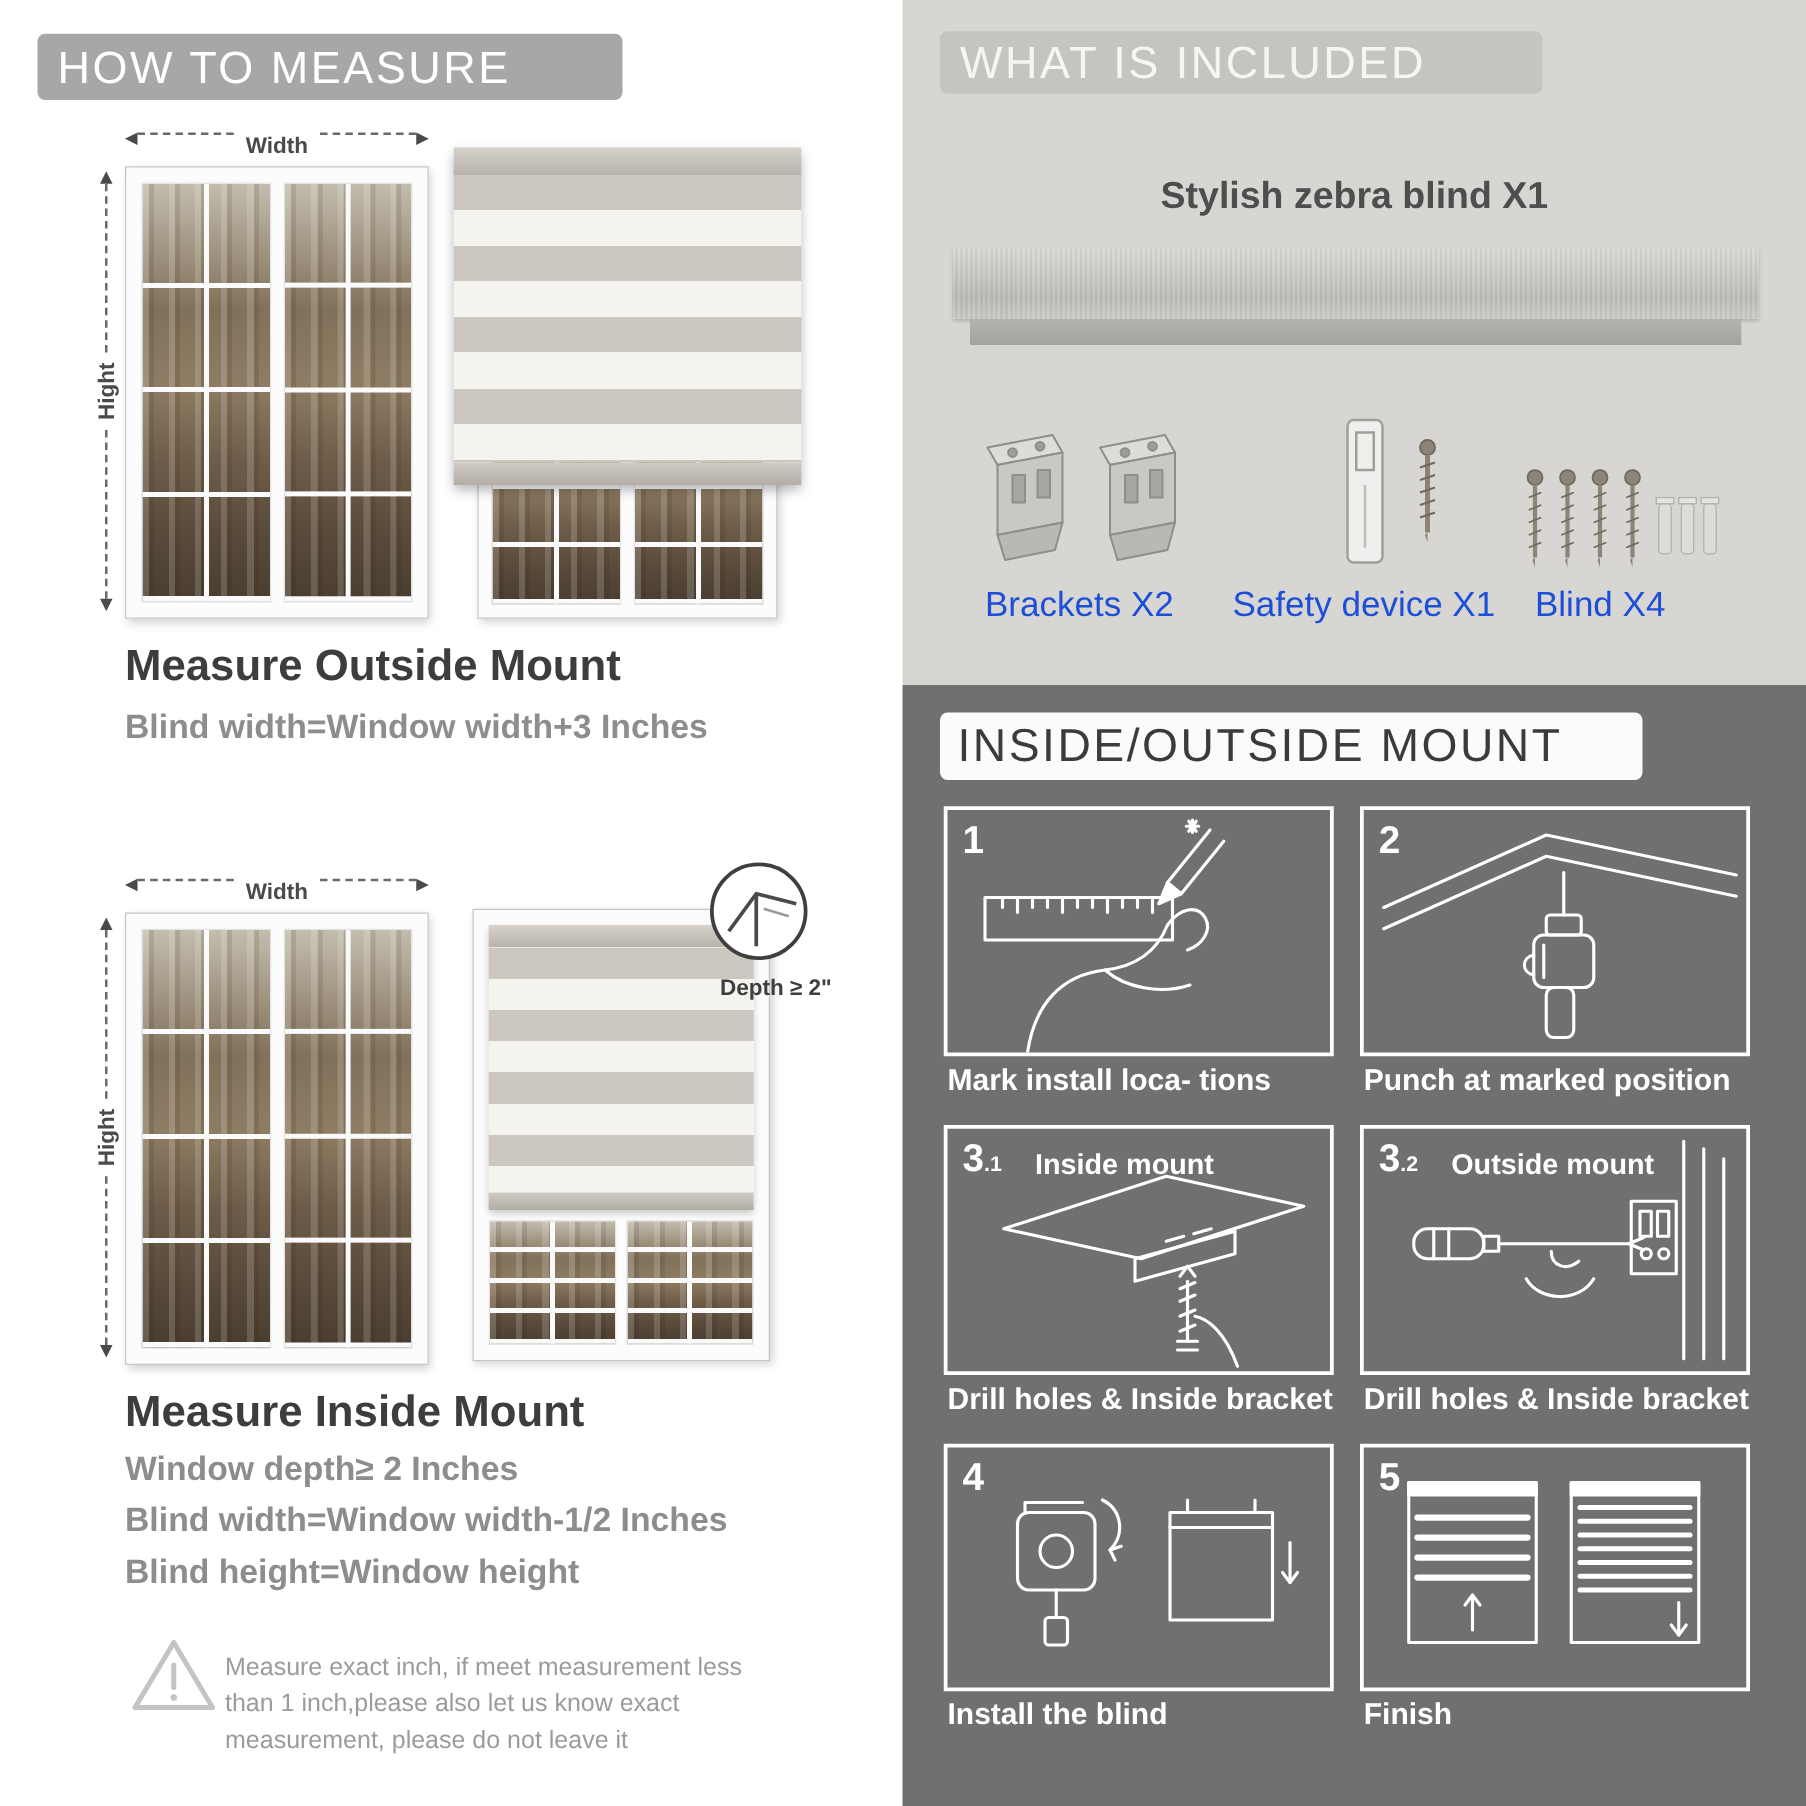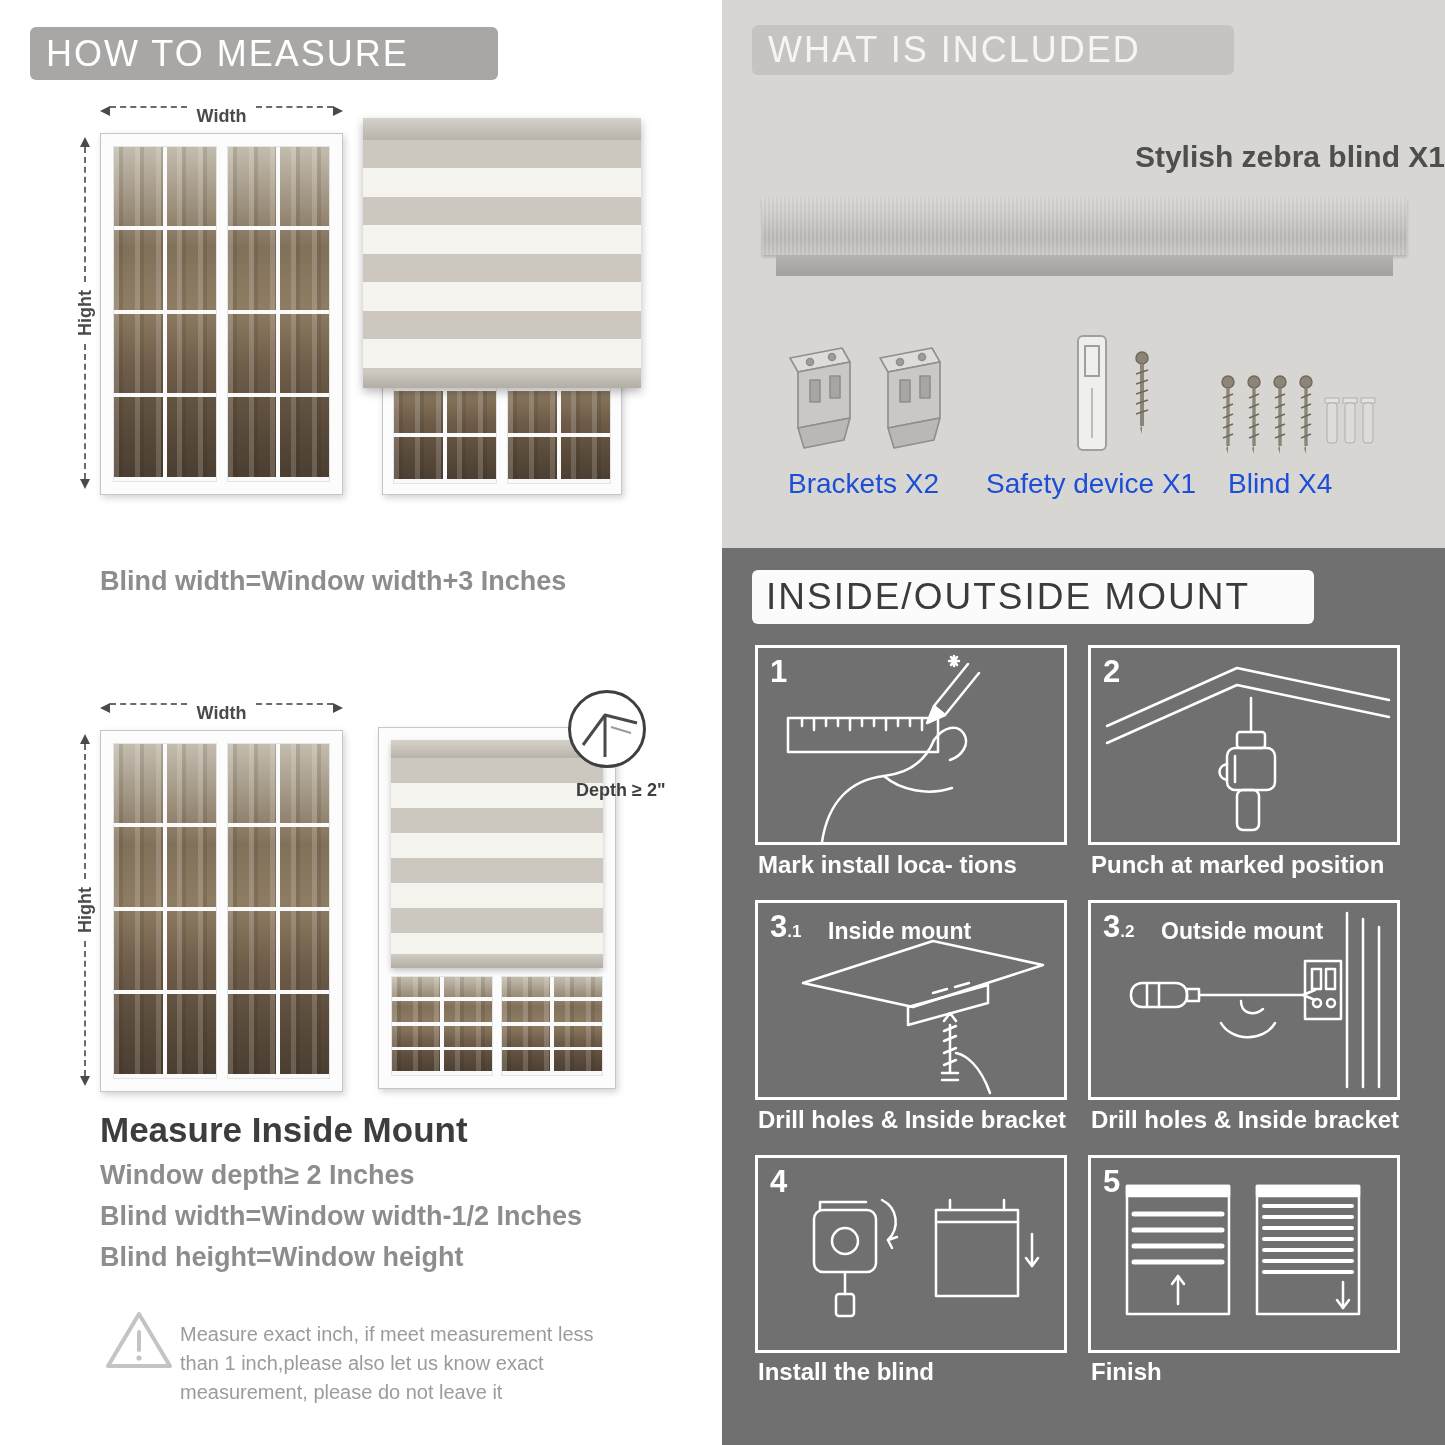--- a/index.html
+++ b/index.html
@@ -70,21 +70,21 @@
   .t-out{top:513px}.ol1{top:566px}.ol2{top:607px}
   .t-in{top:1110px}.il1{top:1160px}.il2{top:1201px}.il3{top:1242px}
 
   .warn-icon{position:absolute;left:104px;top:1308px;width:70px;height:66px}
   .warn-text{position:absolute;left:180px;top:1320px;width:448px;font-size:20px;color:#9b9b9b;line-height:1.45}
 
   
   .right-top{position:absolute;left:722px;top:0;width:723px;height:548px;background:#d7d6d3}
   .inc-banner{left:30px;top:25px;width:482px;height:50px;background:#c5c4c1;color:#f6f5f3;
               font-size:36px;line-height:50px;padding-left:16px}
-  .inc-blind-label{position:absolute;left:0;top:140px;width:100%;text-align:right;
+  .inc-blind-label{position:absolute;left:0;top:140px;width:100%;text-align:center;
                    font-size:30px;font-weight:bold;color:#4e4e4e}
   .cas-top{position:absolute;left:40px;top:198px;width:645px;height:57px;
            background:repeating-linear-gradient(90deg, rgba(255,255,255,.10) 0 2px, rgba(0,0,0,.03) 2px 4px),
                       linear-gradient(180deg,#d8d7d4 0%,#c6c5c2 45%,#bbbab7 70%,#c9c8c5 100%);
            box-shadow:0 2px 3px rgba(0,0,0,.18)}
   .cas-bottom{position:absolute;left:54px;top:255px;width:617px;height:21px;
               background:linear-gradient(180deg,#b4b3b0,#a3a29f)}
   .inc-svg{position:absolute}
   .sv-brackets{left:58px;top:336px;width:172px;height:124px}
   .sv-safety{left:328px;top:330px;width:132px;height:130px}
@@ -142,20 +142,21 @@
       <div class="sash"></div>
       <div class="sash"></div>
     </div>
     <div class="ob-blind">
       <div class="cassette"></div>
       <div class="slats"></div>
       <div class="bottomrail"></div>
     </div>
   </div>
 
+  <div class="mtitle t-out">Measure Outside Mount</div>
   <div class="mline ol1">Blind width=Window width+3 Inches</div>
 
   <div class="h-arrow wa2">
     <i class="ah l"></i>
     <span class="ln"></span>
     <span class="lbl">Width</span>
     <span class="ln"></span>
     <i class="ah r"></i>
   </div>
   <div class="v-arrow va2">

